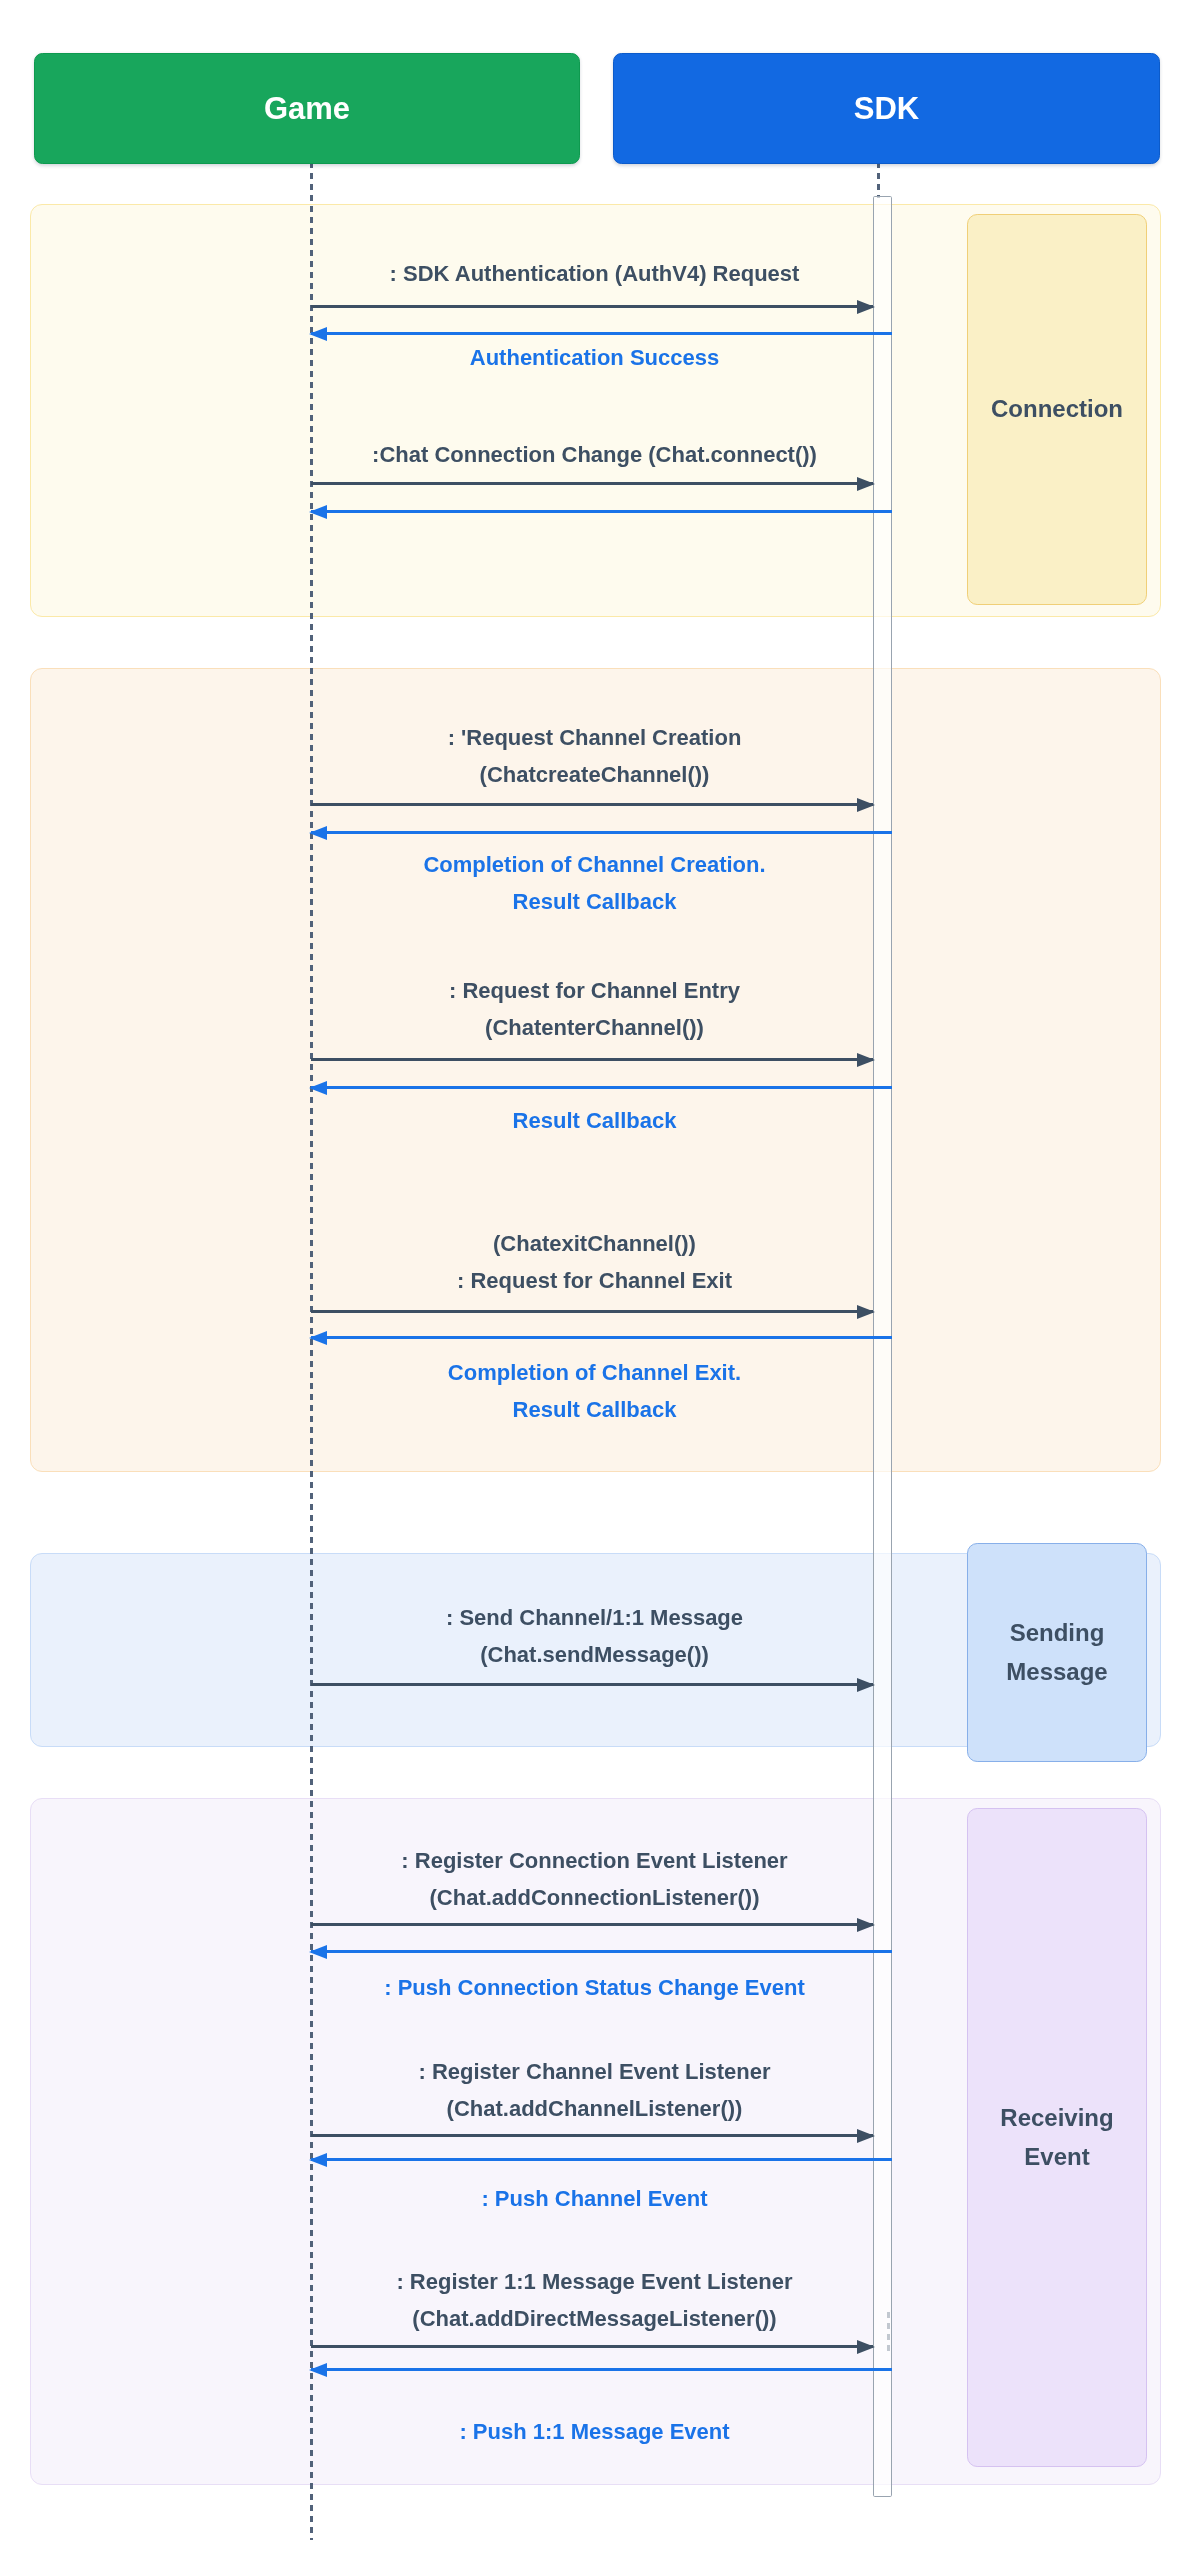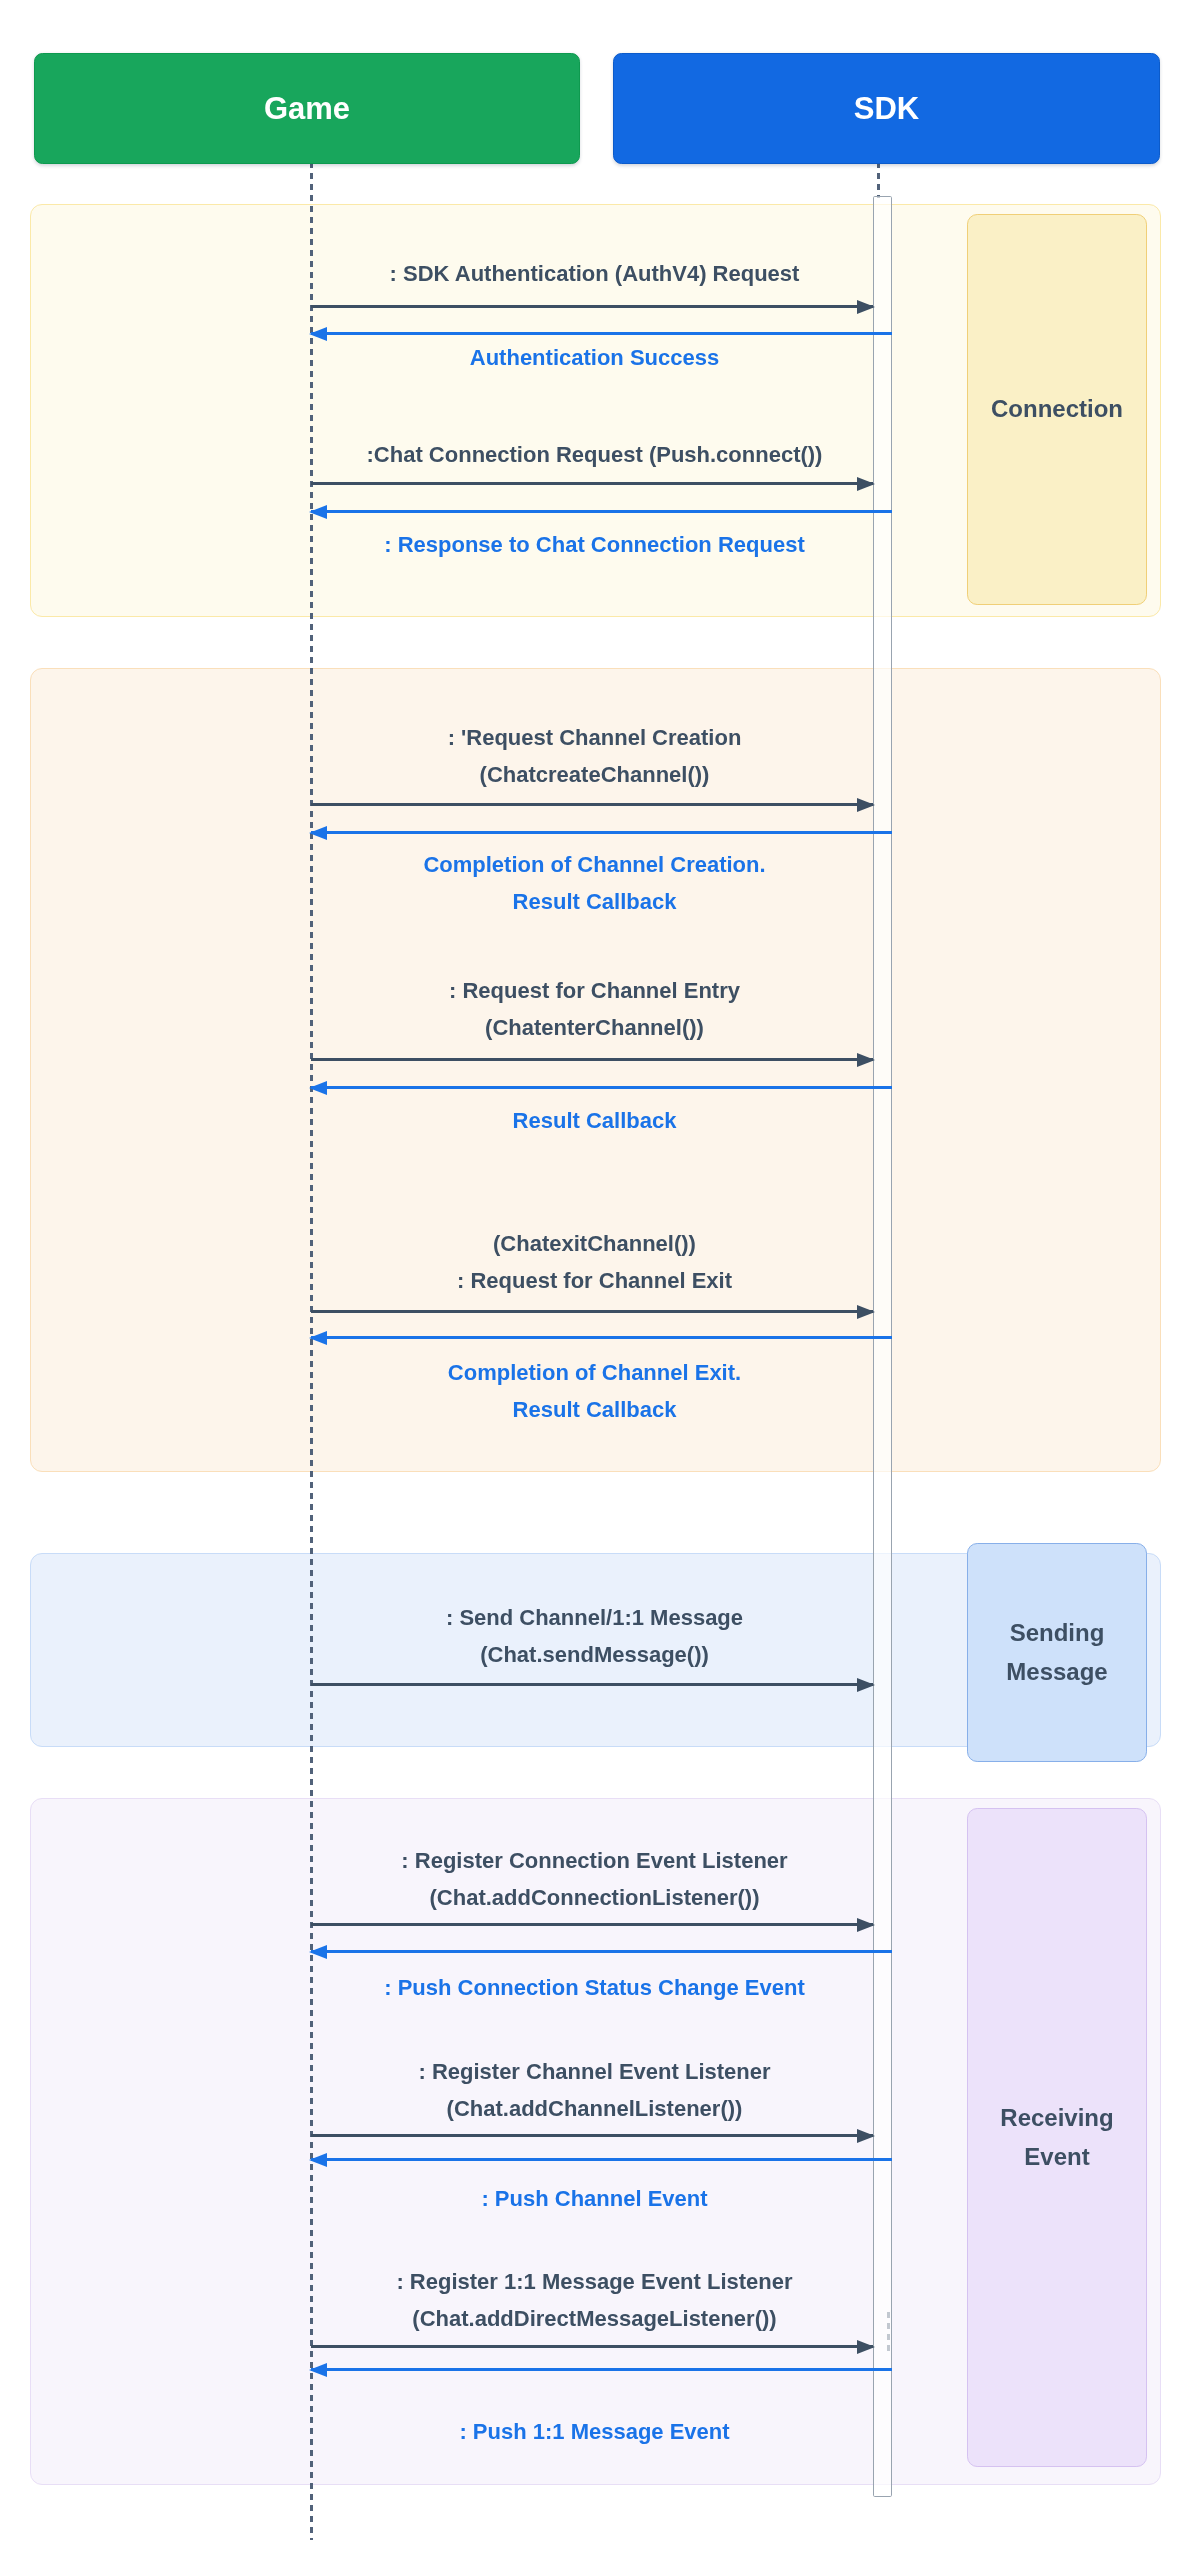--- a/index.html
+++ b/index.html
@@ -91,27 +91,24 @@
 
   <div class="msg" style="top:255px;">
     <span class="ln">: SDK Authentication (AuthV4) Request</span>
   </div>
   <div class="arrow req" style="top:305px;"></div>
   <div class="arrow res" style="top:332px;"></div>
   <div class="msg blue" style="top:339px;">
     <span class="ln">Authentication Success</span>
   </div>
   <div class="msg" style="top:436px;">
-    <span class="ln">:Chat Connection Request (Push.connect())</span>
+    <span class="ln">:Chat Connection Change (Chat.connect())</span>
   </div>
   <div class="arrow req" style="top:482px;"></div>
   <div class="arrow res" style="top:510px;"></div>
-  <div class="msg blue" style="top:526px;">
-    <span class="ln">: Response to Chat Connection Request</span>
-  </div>
 
   <div class="msg" style="top:719px;">
     <span class="ln">: 'Request Channel Creation</span>
     <span class="ln">(ChatcreateChannel())</span>
   </div>
   <div class="arrow req" style="top:803px;"></div>
   <div class="arrow res" style="top:831px;"></div>
   <div class="msg blue" style="top:846px;">
     <span class="ln">Completion of Channel Creation.</span>
     <span class="ln">Result Callback</span>

